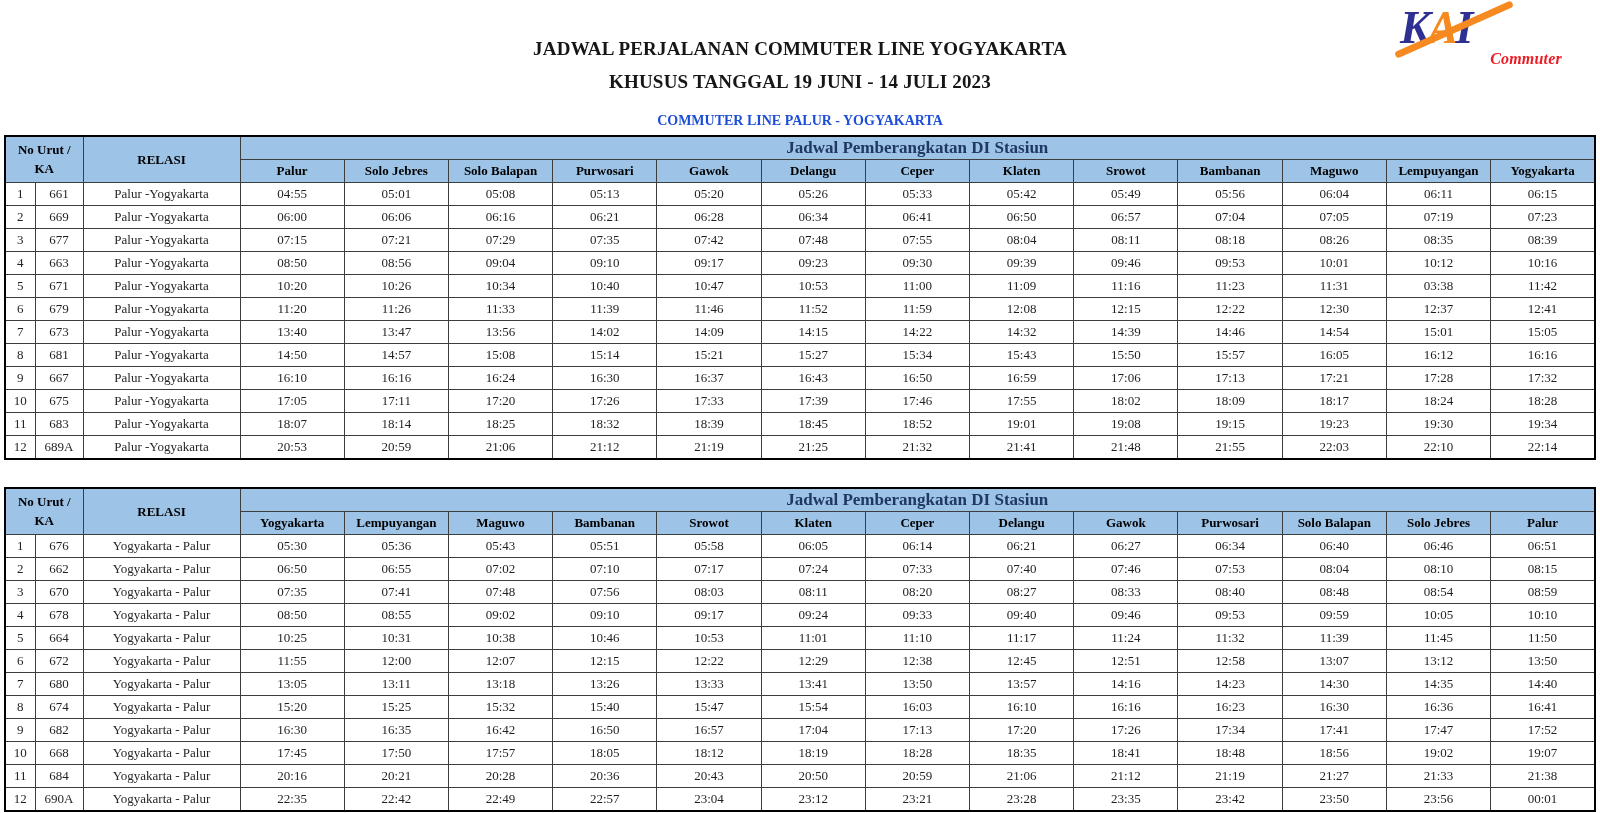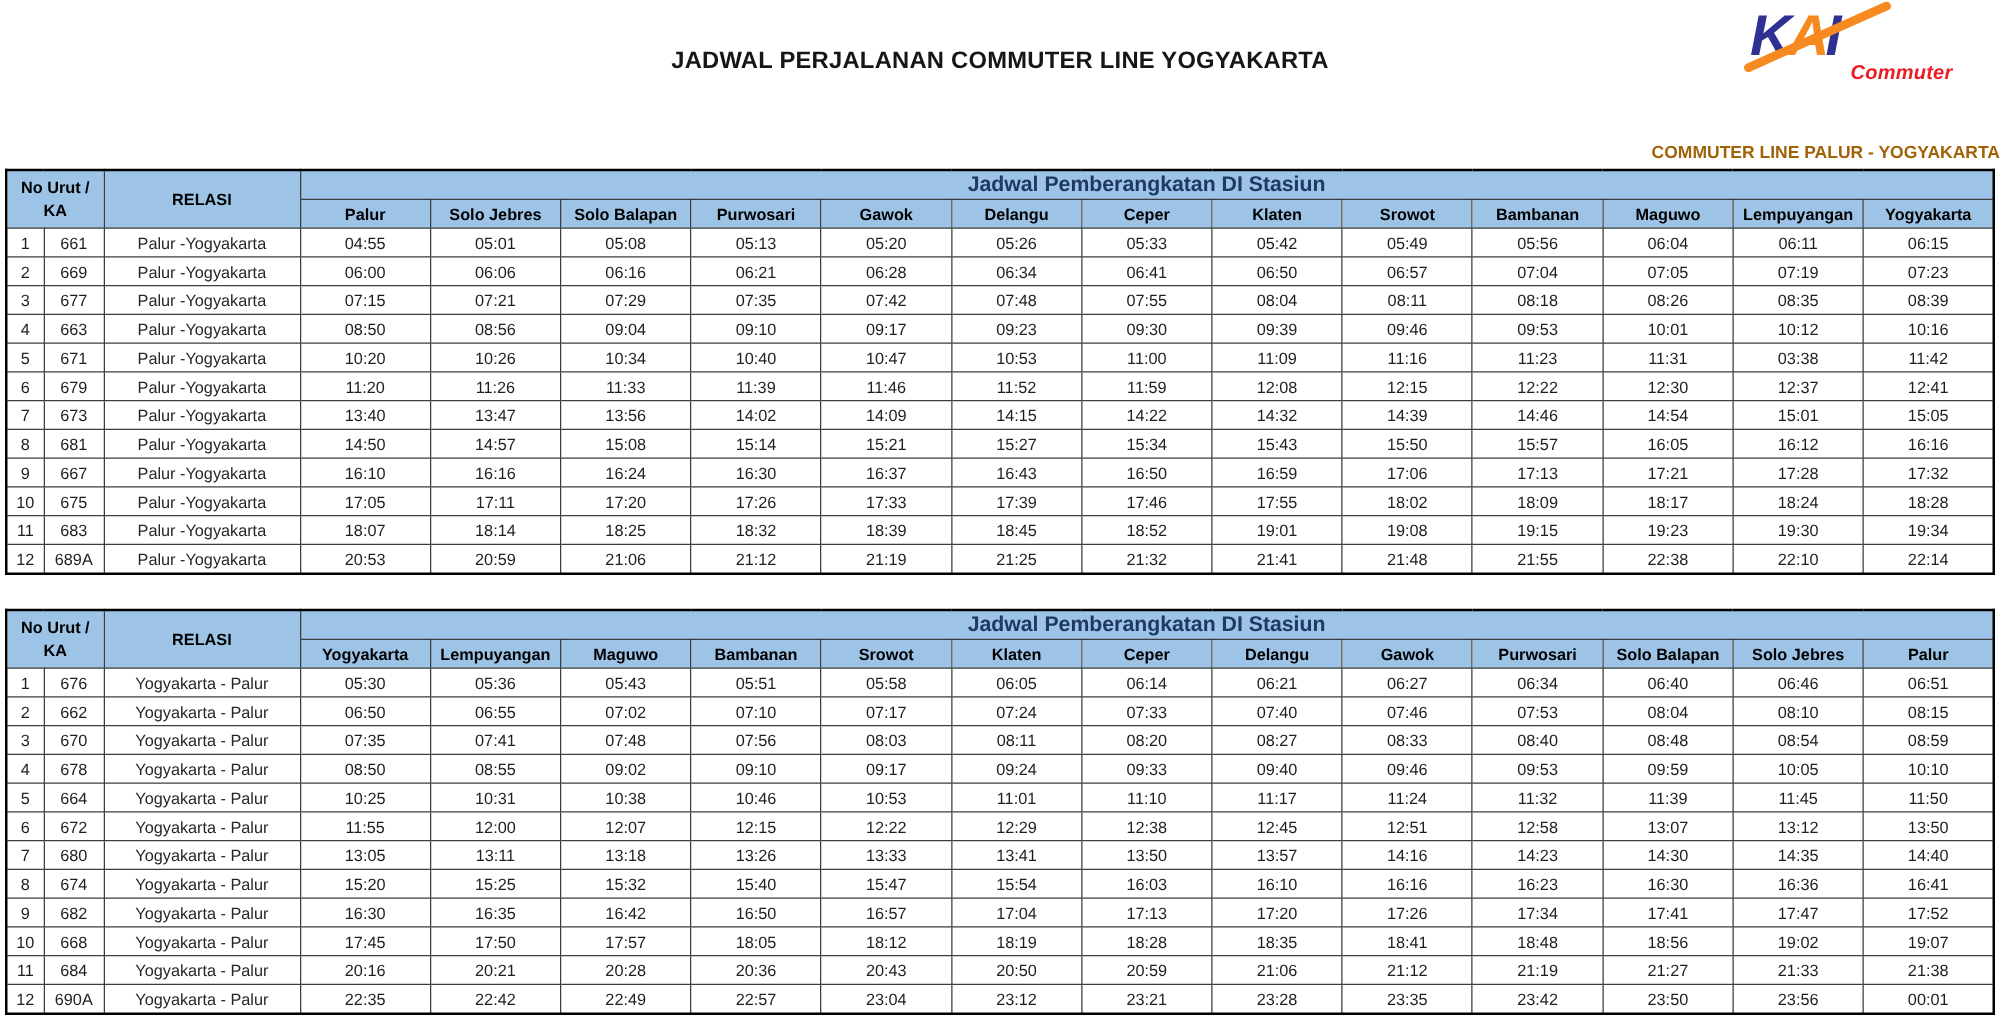--- a/index.html
+++ b/index.html
@@ -1,32 +1,32 @@
 <!DOCTYPE html>
 <html><head>
 <meta charset="utf-8">
 <style>
   html,body { margin:0; padding:0; background:#ffffff; }
   body { width:1600px; height:813px; overflow:hidden; }
-  .page { position:relative; width:1600px; height:635px; font-family:Liberation Sans, sans-serif; background:#fff; }
+  .page { position:relative; width:1600px; height:635px; font-family:Liberation Serif, serif; background:#fff; }
 
   
   .doc-title { position:absolute; top:32px; left:0; width:1600px; text-align:center; }
   .doc-title .line { font-weight:bold; font-size:19px; color:#161616; line-height:33px; letter-spacing:0.2px; }
 
   
   .logo { position:absolute; top:6px; right:34px; width:178px; height:70px; }
   .logo-kai { position:relative; font-size:46px; font-weight:bold; font-style:italic; letter-spacing:-3px; line-height:44px; padding-left:12px; }
   .logo-kai .blue { color:#2e3192; }
   .logo-kai .orange { color:#f6891f; }
   .logo-swoosh { position:absolute; top:20px; left:2px; width:128px; height:7px; background:#f6891f; border-radius:4px; transform:rotate(-24deg); pointer-events:none; }
   .logo-commuter { text-align:right; font-size:16px; font-weight:bold; font-style:italic; color:#ed1c24; margin-top:0px; padding-right:4px; letter-spacing:0.2px; }
 
   
-  .section-title { position:absolute; left:0; width:1600px; text-align:right; font-weight:bold; font-size:14px; color:#a16207; }
+  .section-title { position:absolute; left:0; width:1600px; text-align:center; font-weight:bold; font-size:14px; color:#1d4ed8; }
   #section-title-1 { top:113px; }
   #section-title-2 { top:466px; }
 
   
   table.sched { position:absolute; left:4px; width:1592px; border-collapse:collapse; table-layout:fixed; border:2px solid #000;padding-left:20px; }
   #table-1 { top:135px; }
   #table-2 { top:487px; }
   .sched th, .sched td { border:1px solid #3d3d3d; text-align:center; vertical-align:middle; padding:0; white-space:nowrap; overflow:hidden; }
   .sched thead th { background:#9dc3e6; color:#000; font-weight:bold; font-size:13px; height:22px; }
   .sched thead th.jadwal-th { color:#1f3864; font-size:17px; }
@@ -38,20 +38,21 @@
   col.c-ka { width:48px; }
   col.c-relasi { width:157px; }
 </style>
 </head>
 <body>
 
 <div class="page">
 
   <div class="doc-title">
     <div class="line">JADWAL PERJALANAN COMMUTER LINE YOGYAKARTA</div>
+    <div class="line">KHUSUS TANGGAL 19 JUNI - 14 JULI 2023</div>
   </div>
 
   <div class="logo">
     <div class="logo-kai">
       <span class="blue">K</span><span class="orange">A</span><span class="blue">I</span>
       <span class="logo-swoosh"></span>
     </div>
     <div class="logo-commuter">Commuter</div>
   </div>
 
@@ -307,21 +308,21 @@
           <td>20:53</td>
           <td>20:59</td>
           <td>21:06</td>
           <td>21:12</td>
           <td>21:19</td>
           <td>21:25</td>
           <td>21:32</td>
           <td>21:41</td>
           <td>21:48</td>
           <td>21:55</td>
-          <td>22:38</td>
+          <td>22:03</td>
           <td>22:10</td>
           <td>22:14</td>
         </tr>
       </tbody>
   </table>
 
 
   <table class="sched" id="table-2">
     <colgroup>
       <col class="c-no">

